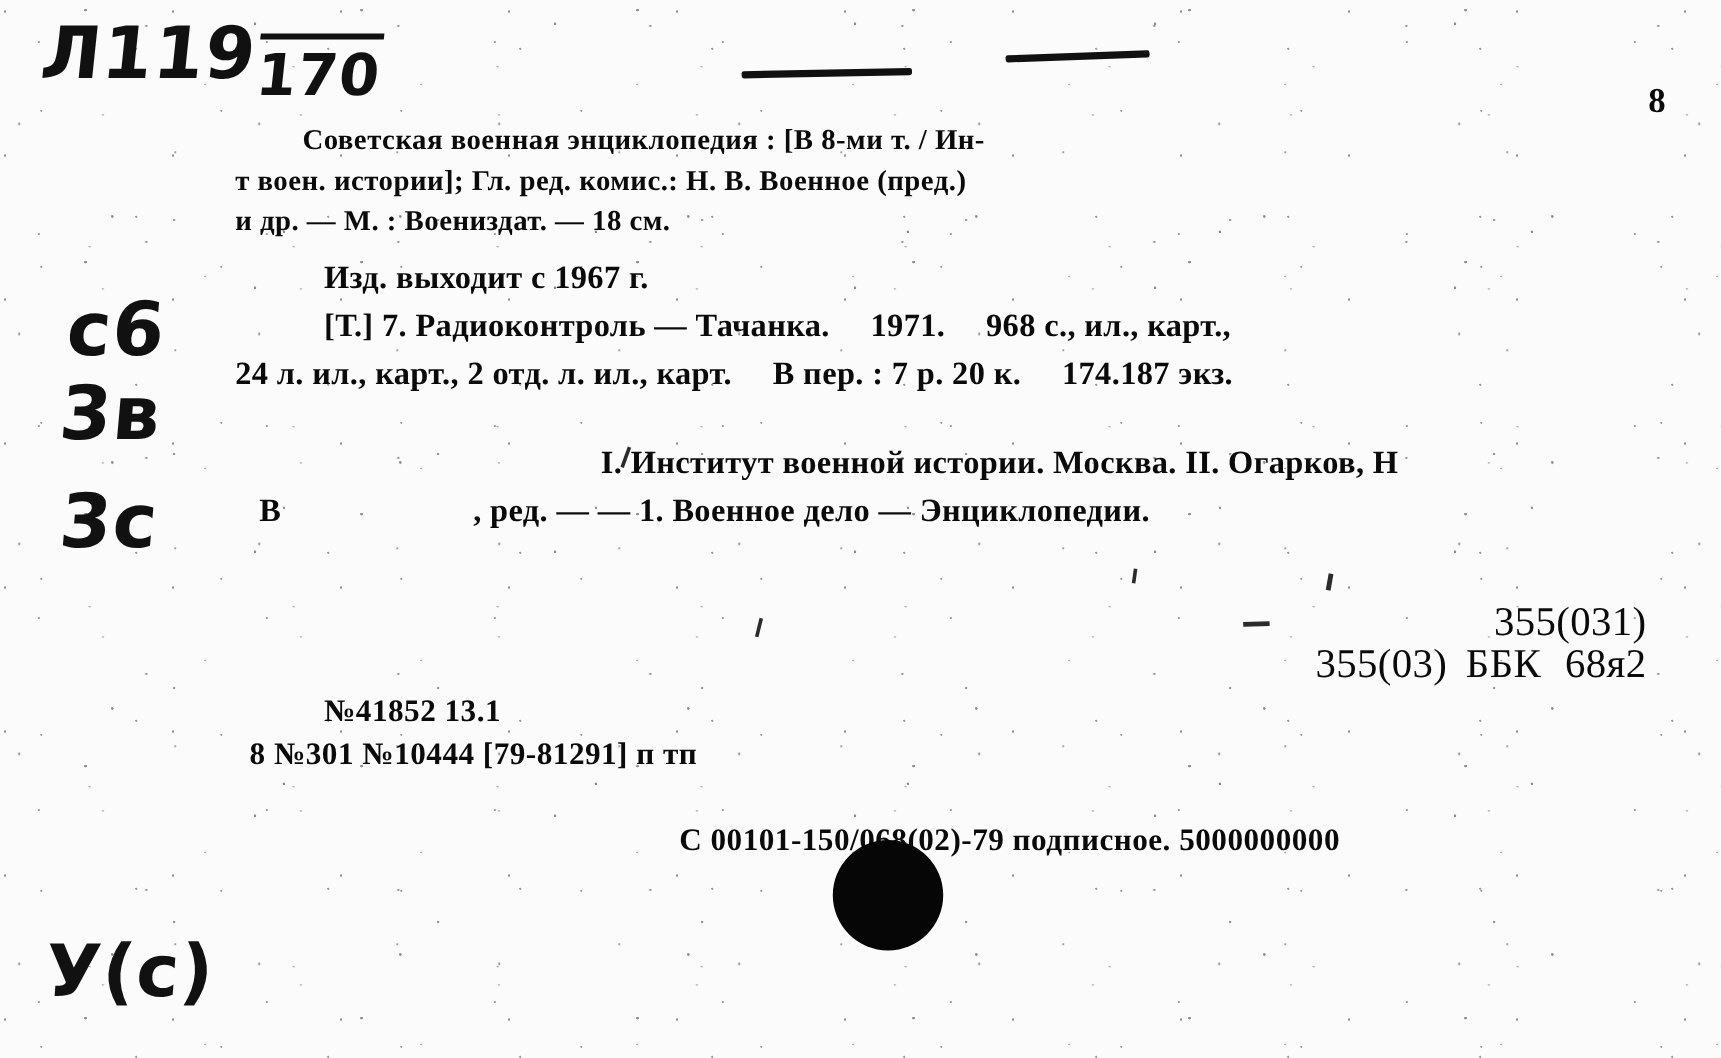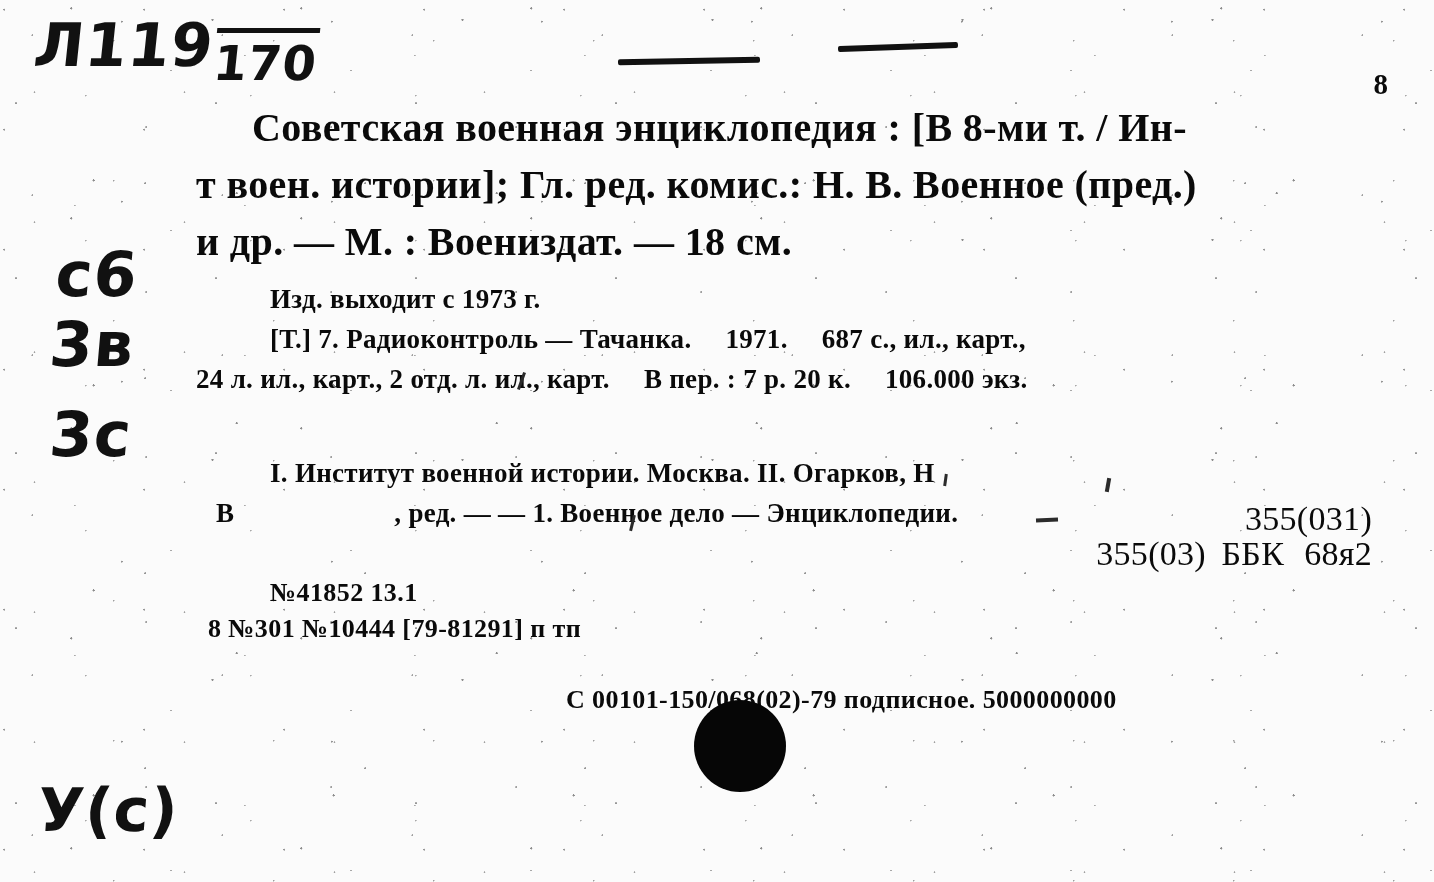--- a/index.html
+++ b/index.html
@@ -93,37 +93,37 @@
   }
   .page-num {
     position: absolute;
     right: 46px;
     top: 68px;
     font-family: "Liberation Serif", serif;
     font-weight: 700;
     font-size: 29px;
   }
   .title-block {
-    font-size: 40px;
+    font-size: 24px;
     font-weight: 700;
     line-height: 1.42;
     letter-spacing: 0.4px;
   }
   .title-block .l1 { display: block; text-indent: 56px; }
   .title-block .l2 { display: block; }
   .title-block .l3 { display: block; }
   .body-line {
     font-size: 27px;
     font-weight: 700;
     line-height: 1.48;
     letter-spacing: 0.3px;
   }
   .indent { text-indent: 74px; }
   .block-2 { margin-top: 10px; }
-  .block-3 { margin-top: 54px; }
+  .block-3 { margin-top: 34px; text-align: center; }
   .sp-wide { display: inline-block; width: 34px; }
   .sp-mid  { display: inline-block; width: 20px; }
 
   .trace-line {
     position: absolute;
     font-size: 34px;
     font-weight: 400;
     letter-spacing: 0.3px;
   }
   #udc-1 { right: 62px; top: 500px; }
@@ -185,28 +185,28 @@
   <div class="page-num">8</div>
 
   <div class="card">
 
     <div class="title-block">
       <span class="l1">Советская военная энциклопедия : [В 8-ми т. / Ин-</span>
       <span class="l2">т воен. истории]; Гл. ред. комис.: Н. В. Военное (пред.)</span>
       <span class="l3">и др. — М. : Воениздат. — 18 см.</span>
     </div>
 
-    <div class="body-line indent block-2">Изд. выходит с 1973 г.</div>
+    <div class="body-line indent block-2">Изд. выходит с 1967 г.</div>
 
     <div class="body-line indent">
-      <span>[Т.] 7. Радиоконтроль — Тачанка.</span><span class="sp-wide"></span><span>1971.</span><span class="sp-wide"></span><span>687 с., ил., карт.,</span>
+      <span>[Т.] 7. Радиоконтроль — Тачанка.</span><span class="sp-wide"></span><span>1971.</span><span class="sp-wide"></span><span>968 с., ил., карт.,</span>
     </div>
 
     <div class="body-line">
-      <span>24 л. ил., карт., 2 отд. л. ил., карт.</span><span class="sp-wide"></span><span>В пер. : 7 р. 20 к.</span><span class="sp-wide"></span><span>106.000 экз.</span>
+      <span>24 л. ил., карт., 2 отд. л. ил., карт.</span><span class="sp-wide"></span><span>В пер. : 7 р. 20 к.</span><span class="sp-wide"></span><span>174.187 экз.</span>
     </div>
 
     <div class="body-line indent block-3">I. Институт военной истории. Москва. II. Огарков, Н</div>
     <div class="body-line">
       <span style="display:inline-block; width:20px;"></span><span>В</span><span style="display:inline-block; width:160px;"></span><span>, ред. — — 1. Военное дело — Энциклопедии.</span>
     </div>
 
   </div>
 
   <div class="trace-line" id="udc-1">355(031)</div>

